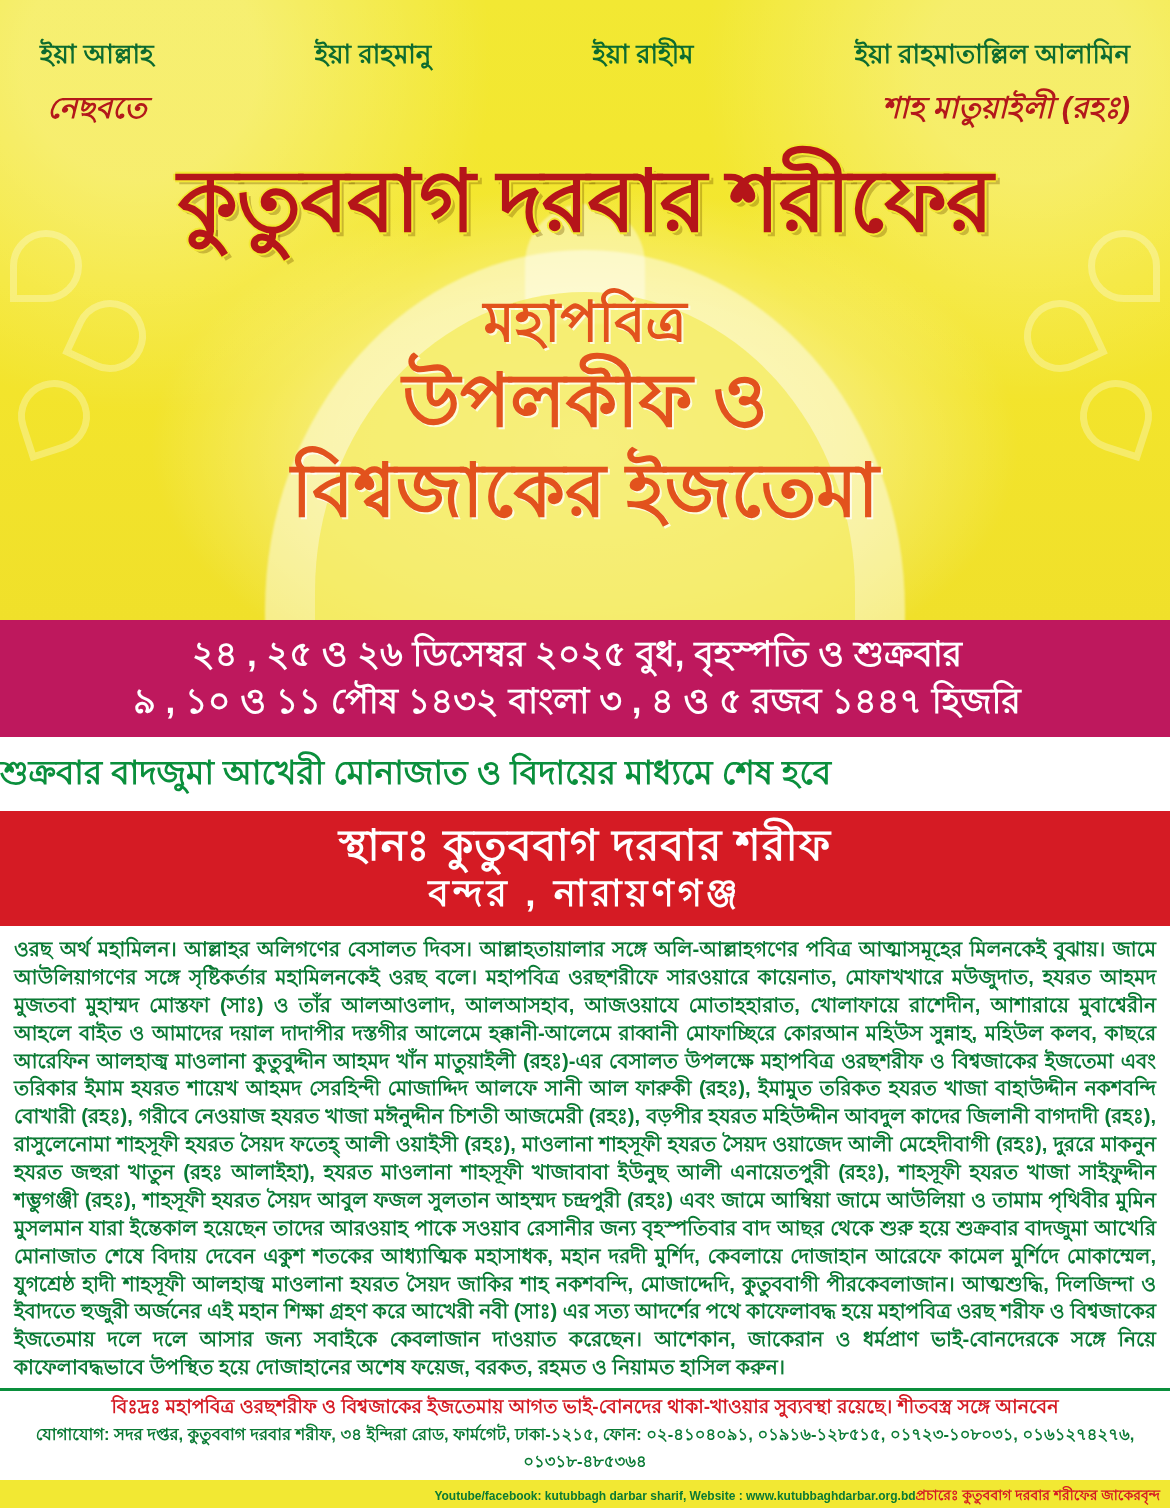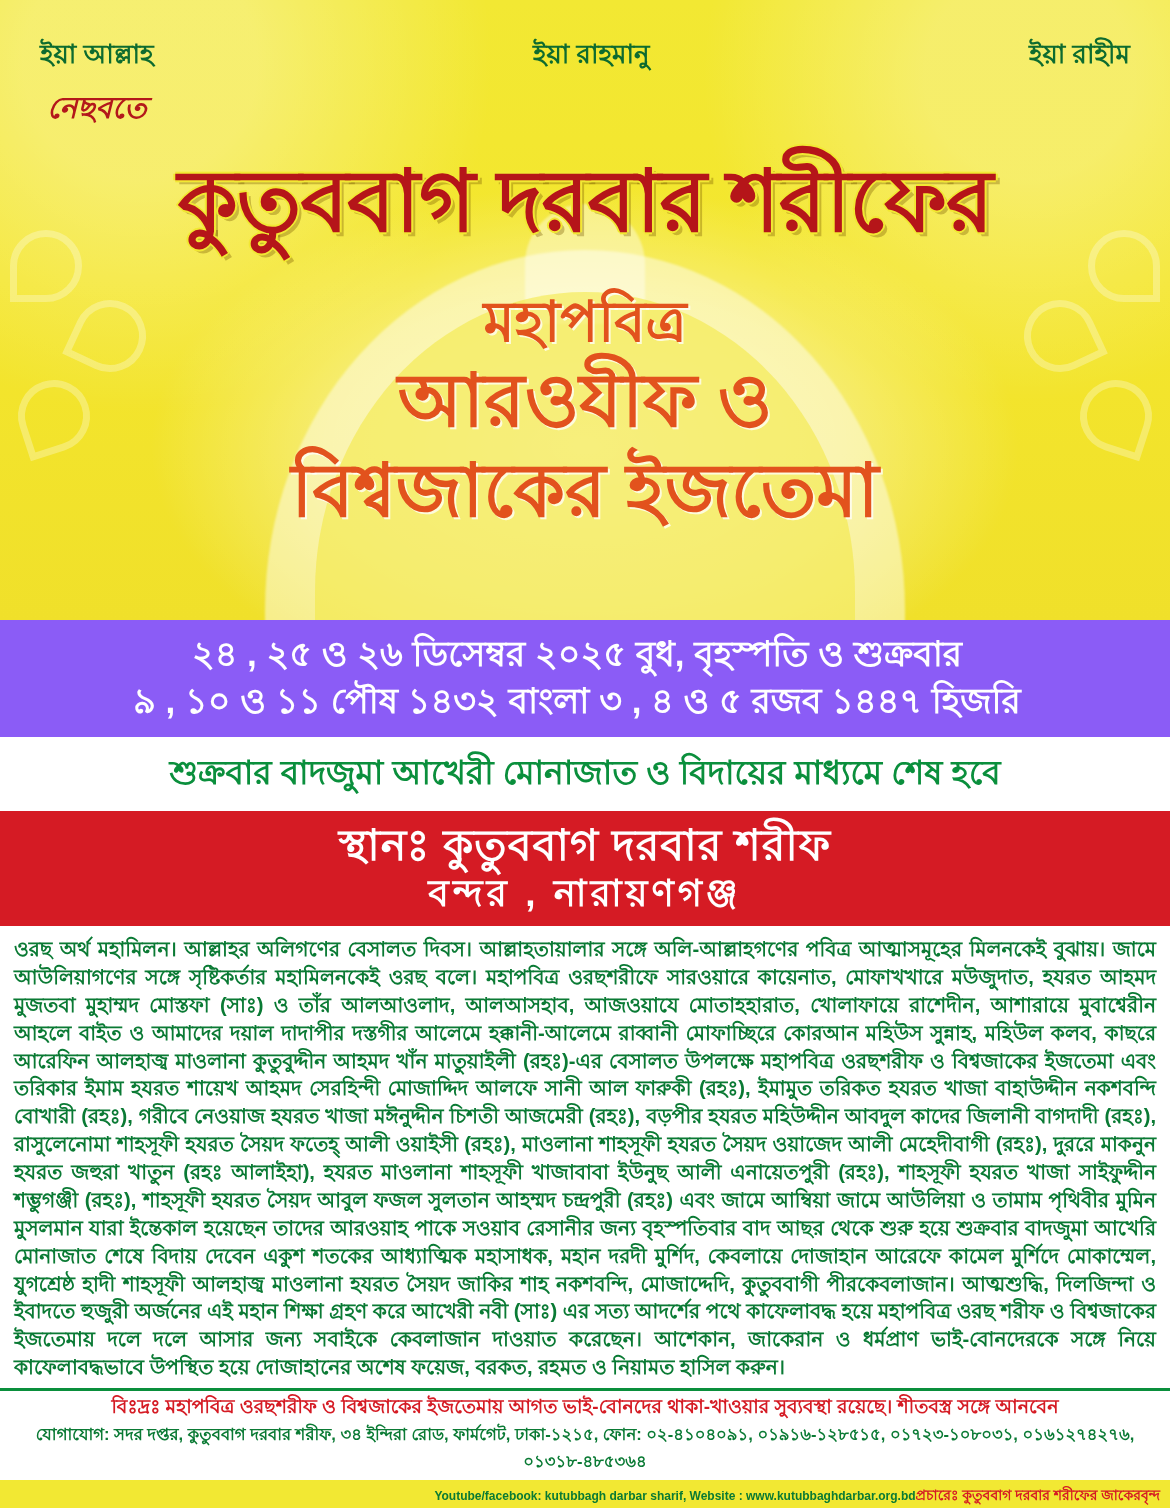--- a/index.html
+++ b/index.html
@@ -101,32 +101,32 @@
     font-weight:bold;
     line-height:1.18;
     text-shadow:2px 2px 0 rgba(255,255,255,.75);
   }
   .sub-title .l1{font-size:56px;display:block;margin-top:40px;}
   .sub-title .l2{font-size:74px;display:block;margin-top:2px;}
   .sub-title .l3{font-size:74px;display:block;margin-top:2px;}
 
   
   .dates{
-    background:#8b5cf6;
+    background:#be185d;
     color:#ffffff;
     text-align:center;
     font-weight:bold;
     padding:10px 16px 12px 0;
     line-height:1.35;
   }
   .dates .d1{font-size:35px;display:block;}
   .dates .d2{font-size:35px;display:block;}
 
   .note-line{
-    text-align:center;
+    text-align:left;
     color:#0a8f3c;
     font-weight:bold;
     font-size:33px;
     padding:10px 0 8px 0;
     background:#ffffff;
   }
 
   
   .venue{
     background:#d51b24;
@@ -219,27 +219,31 @@
         <span></span>
       </div>
 
     <div class="invoc">
       <div class="i first">
         <span>ইয়া আল্লাহ</span>
         <span class="sub red">নেছবতে</span>
       </div>
       <div class="i">ইয়া রাহমানু</div>
       <div class="i">ইয়া রাহীম</div>
+      <div class="i last">
+        <span>ইয়া রাহমাতাল্লিল আলামিন</span>
+        <span class="sub red">শাহ মাতুয়াইলী (রহঃ)</span>
+      </div>
     </div>
 
     <div class="main-title">কুতুববাগ দরবার শরীফের</div>
 
     <div class="sub-title">
       <span class="l1">মহাপবিত্র</span>
-      <span class="l2">আরওযীফ ও</span>
+      <span class="l2">উপলকীফ ও</span>
       <span class="l3">বিশ্বজাকের ইজতেমা</span>
     </div>
   </div>
 
   <div class="dates">
     <span class="d1">২৪ , ২৫ ও ২৬ ডিসেম্বর ২০২৫  বুধ, বৃহস্পতি ও শুক্রবার</span>
     <span class="d2">৯ , ১০ ও ১১ পৌষ ১৪৩২ বাংলা   ৩ , ৪ ও ৫ রজব ১৪৪৭ হিজরি</span>
   </div>
 
   <div class="note-line">শুক্রবার বাদজুমা আখেরী মোনাজাত ও বিদায়ের মাধ্যমে শেষ হবে</div>

